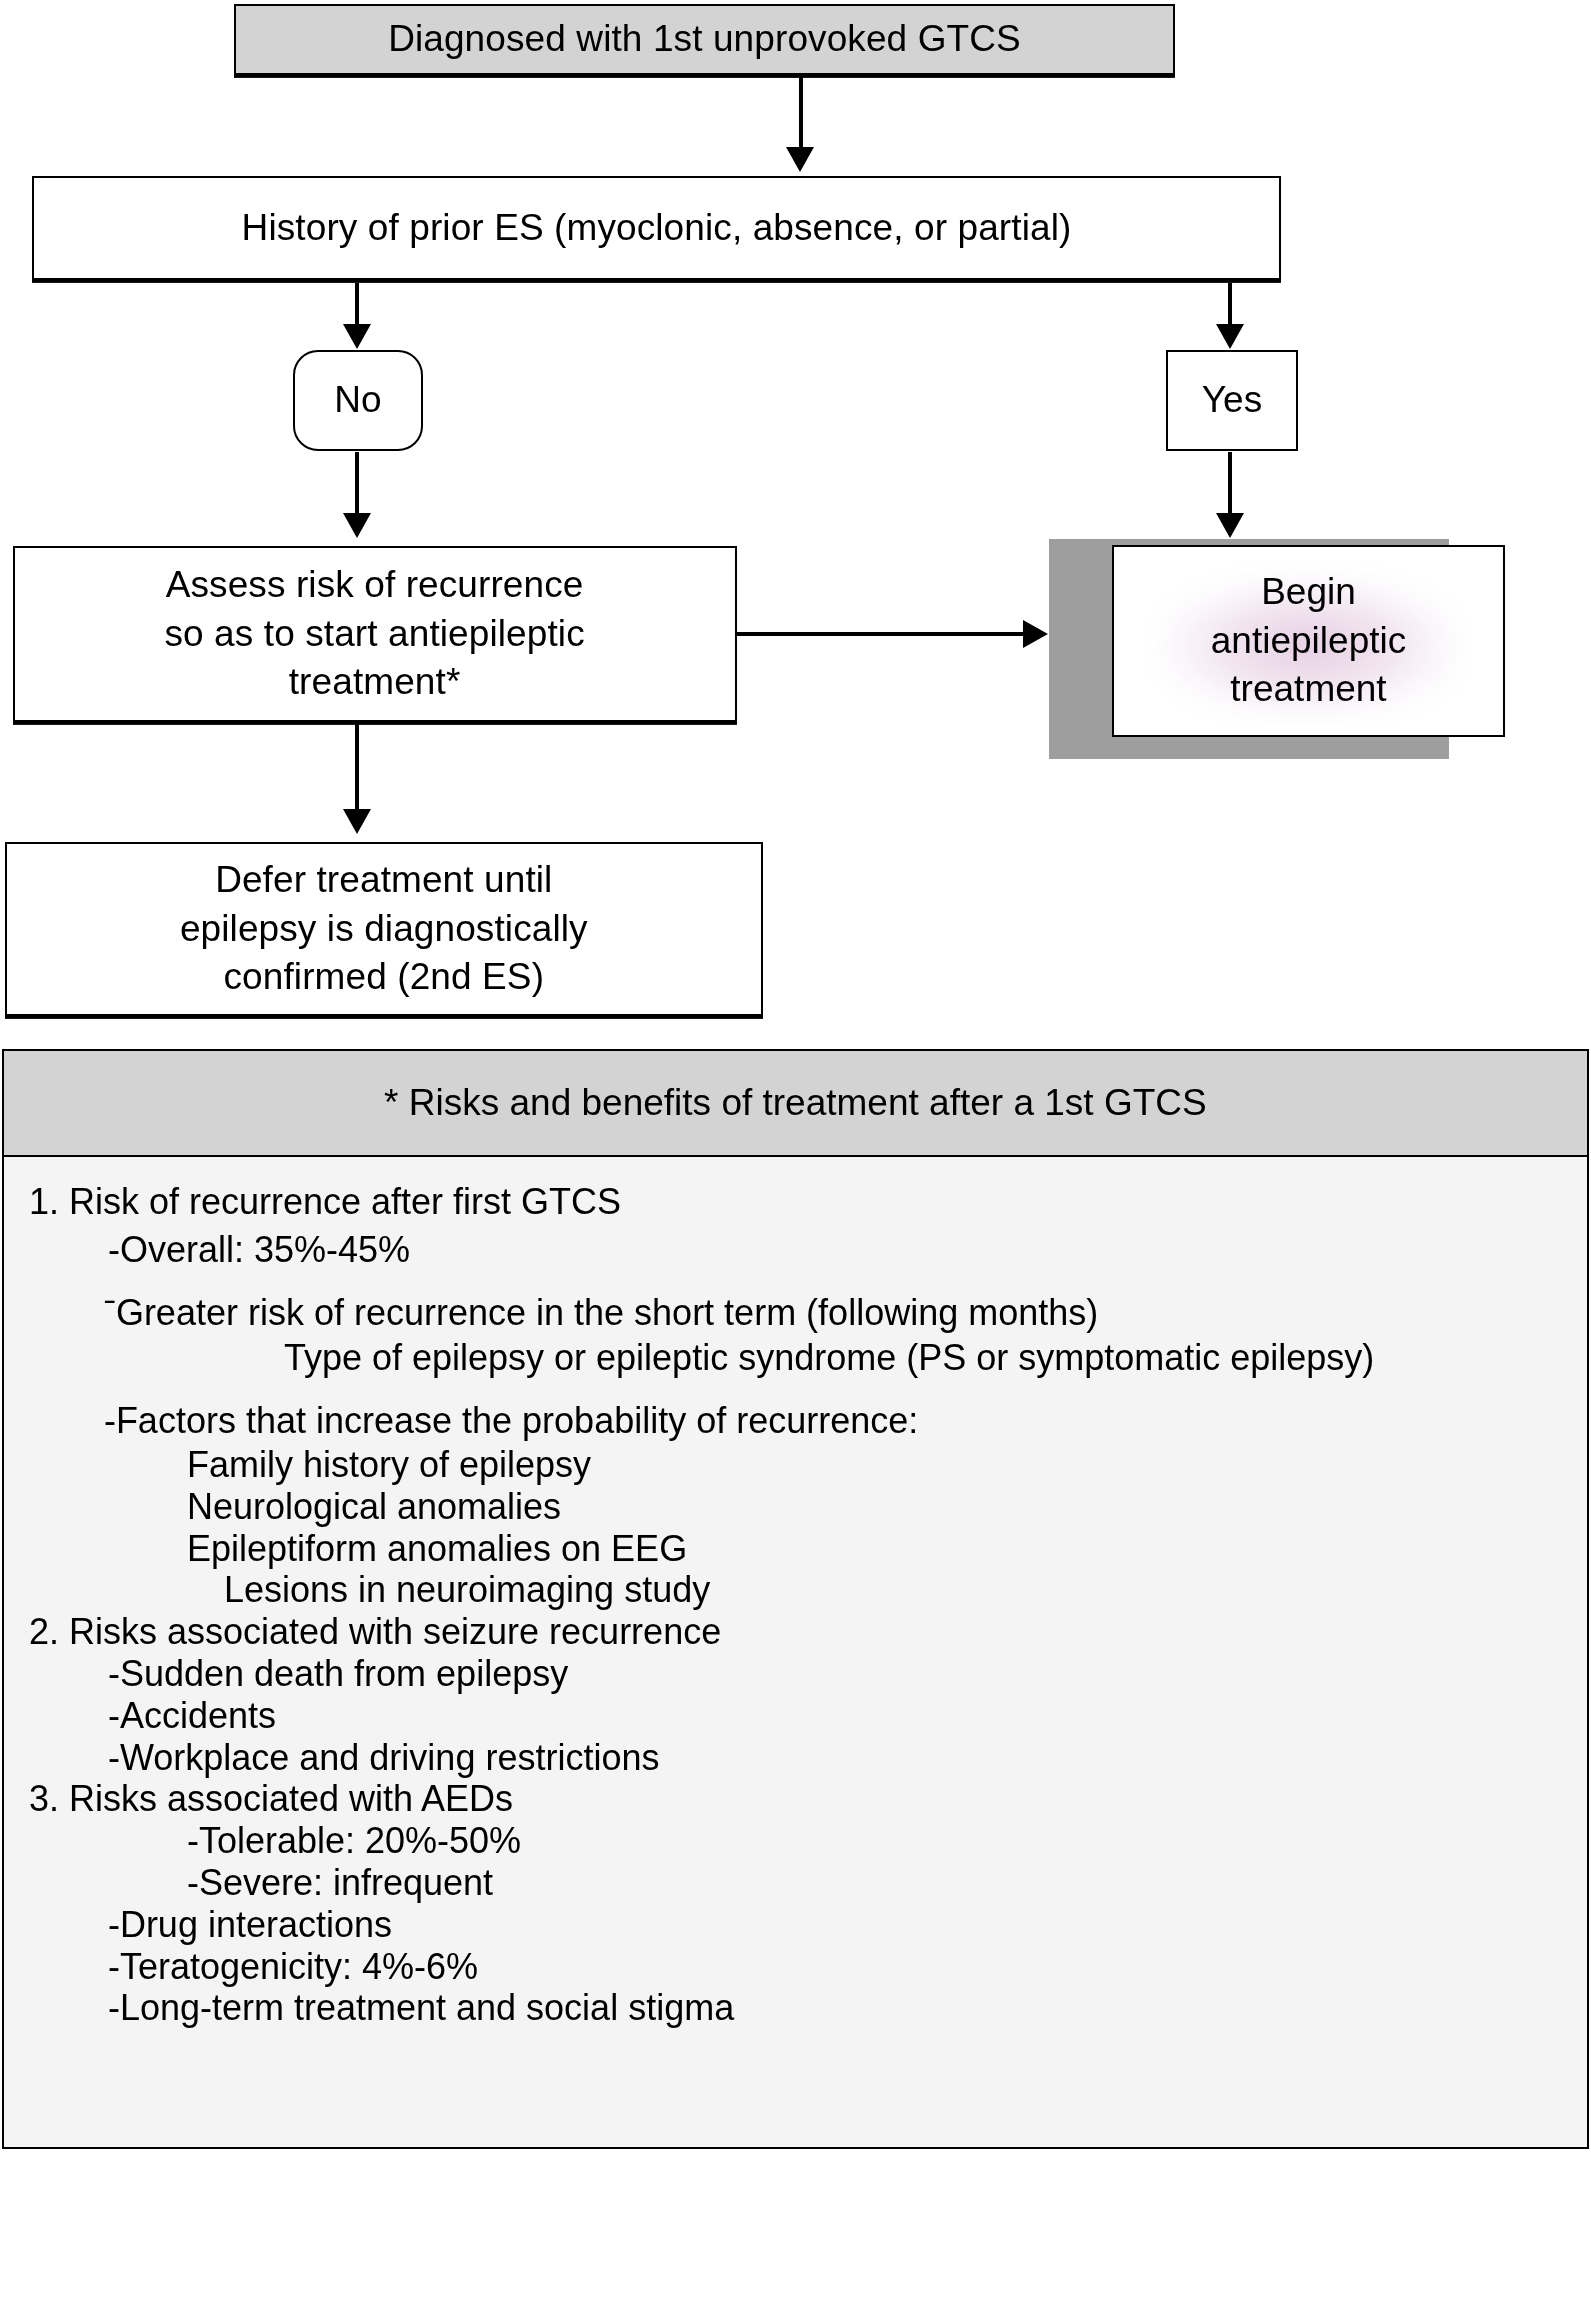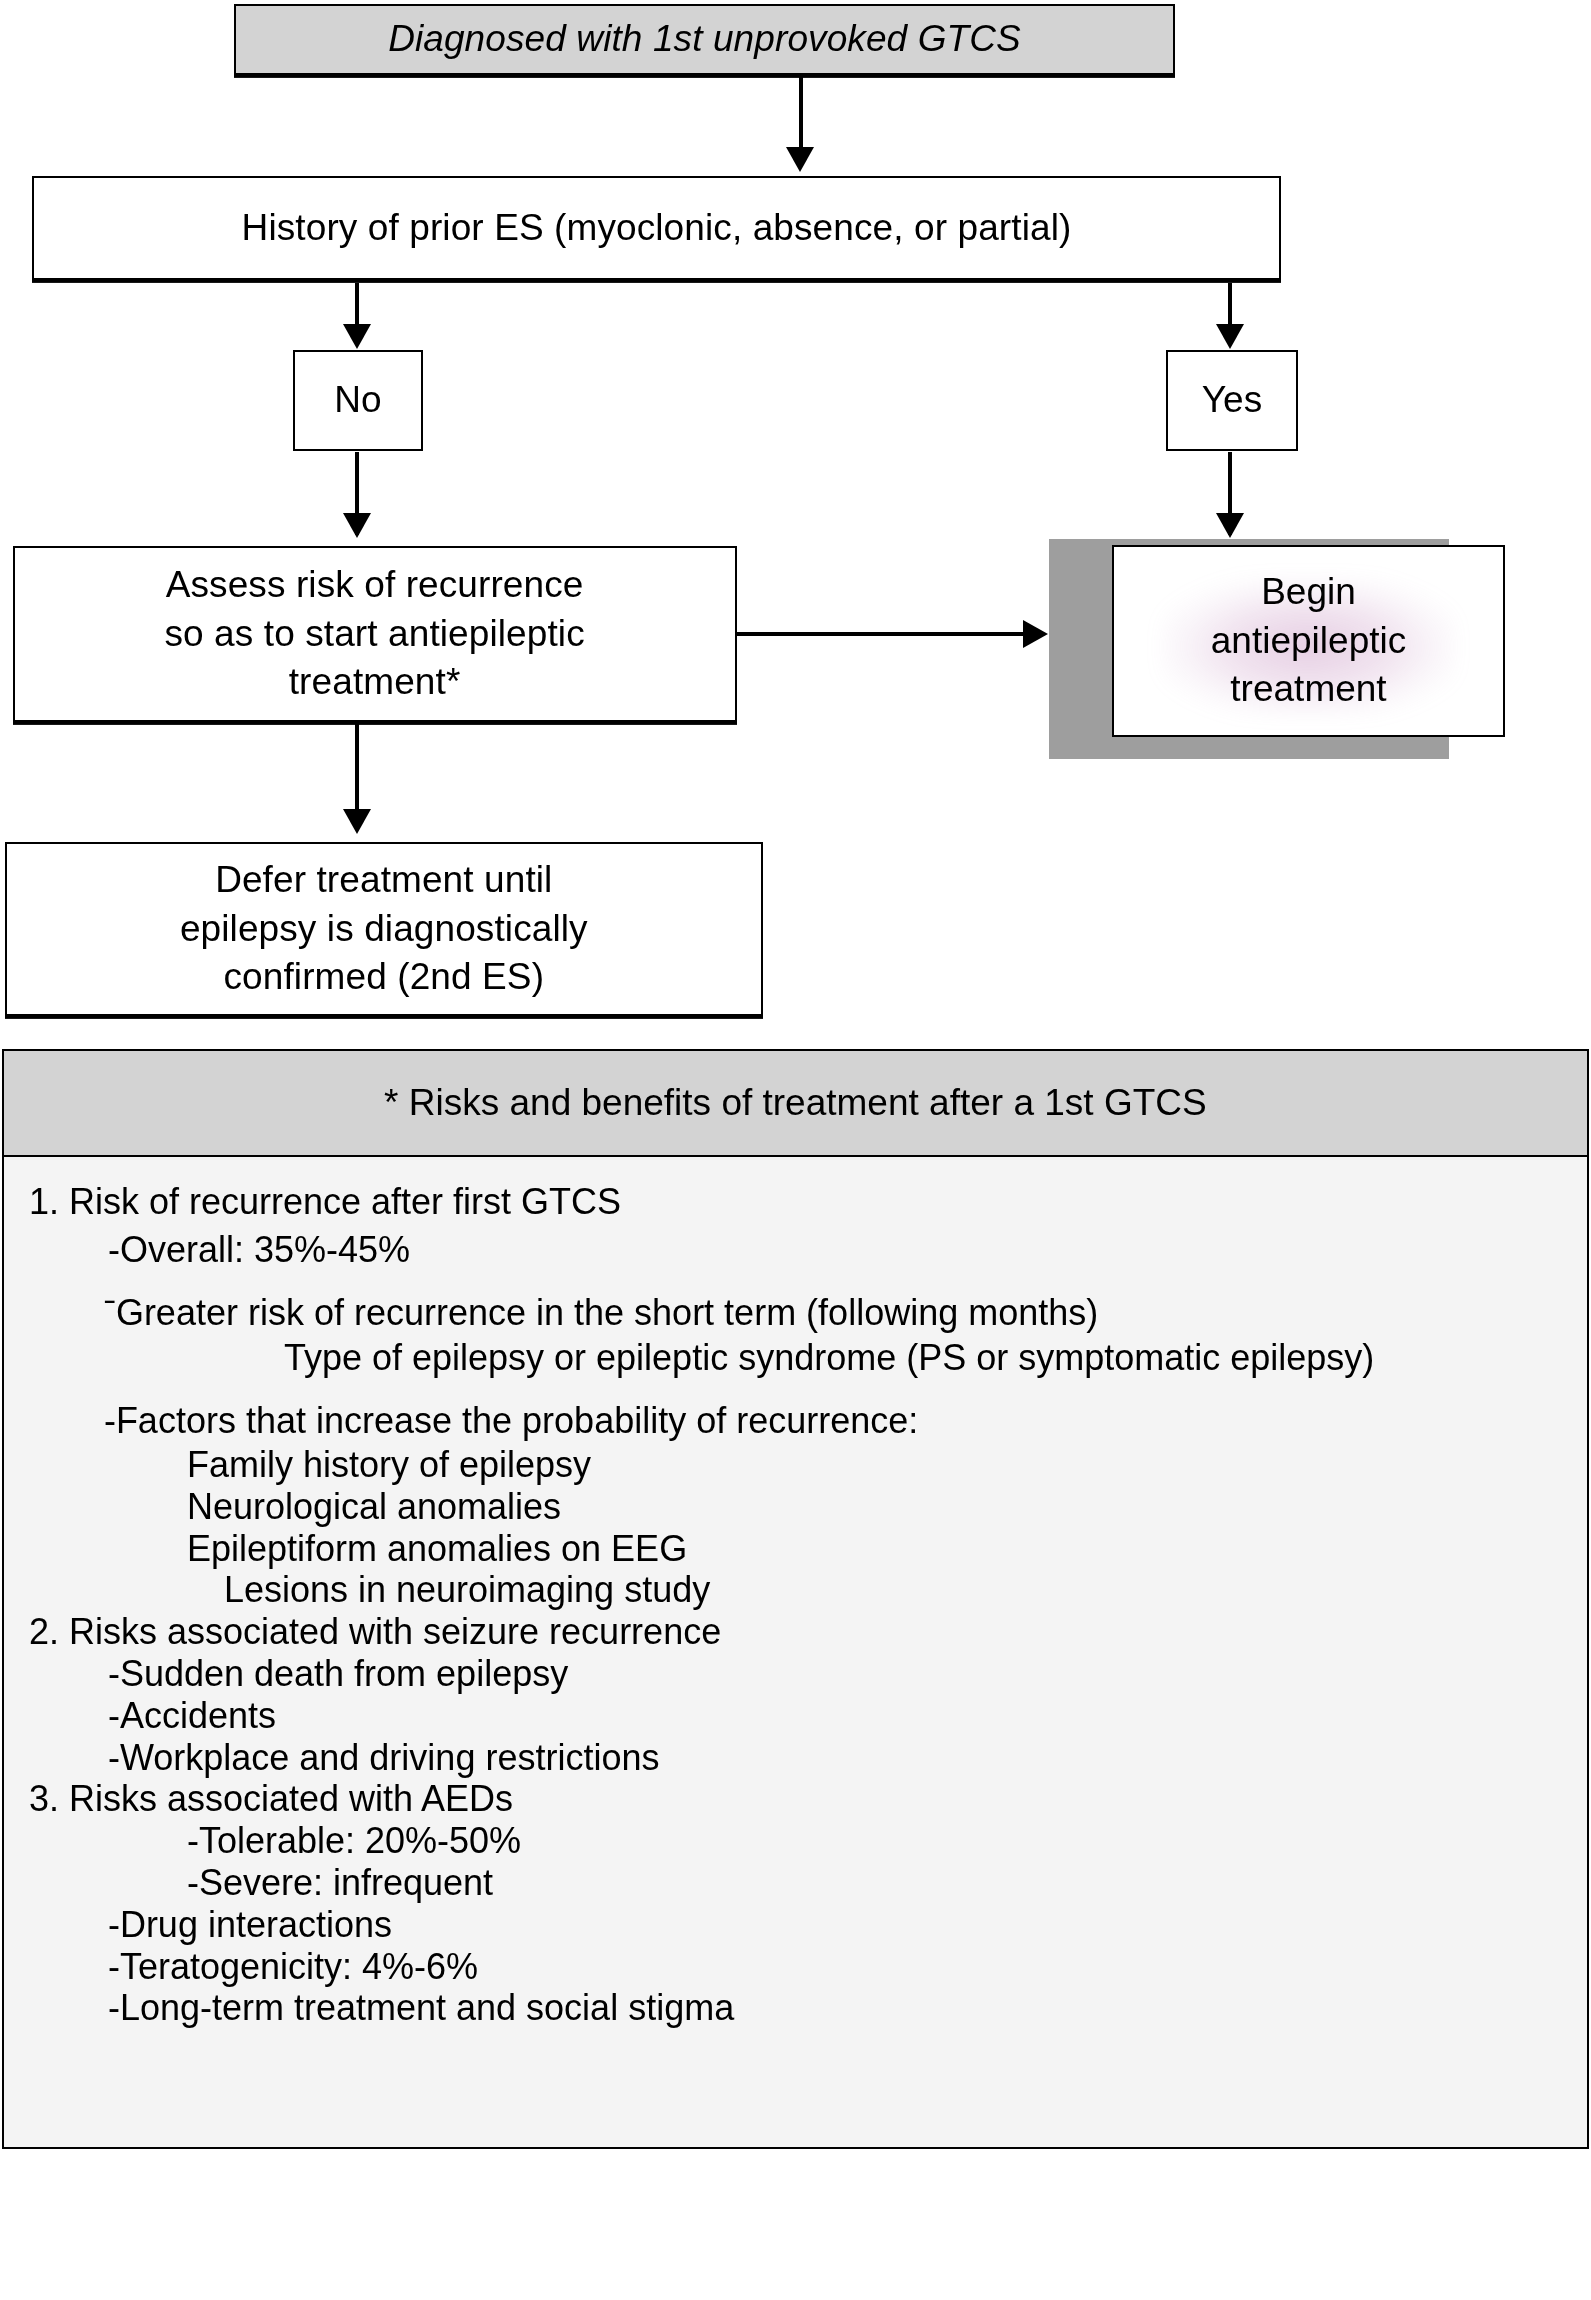--- a/index.html
+++ b/index.html
@@ -28,21 +28,20 @@
     display: flex;
     align-items: center;
     justify-content: center;
     text-align: center;
     font-size: 37px;
     line-height: 1.32;
     letter-spacing: 0.1px;
   }
   .fbox.shaded {
     background: #d3d3d3;
-    font-style: italic;
   }
   .fbox .txt {
     display: block;
     padding: 0 9.7px;
     white-space: pre-line;
   }
 
   
   .fbox.thick {
     border-width: 2.9px;
@@ -170,21 +169,21 @@
   <div class="fbox thick" style="left:32px; top:176px; width:1249px; height:104px;">
     <span class="txt">History of prior ES (myoclonic, absence, or partial)</span>
   </div>
 
   <div class="vline" style="left:355px; top:283px; height:46px;"></div>
   <div class="arrow-down" style="left:343px; top:324px;"></div>
 
   <div class="vline" style="left:1228px; top:283px; height:46px;"></div>
   <div class="arrow-down" style="left:1216px; top:324px;"></div>
 
-  <div class="fbox" style="left:293px; top:350px; width:130px; height:101px; font-size:37px;">
+  <div class="fbox" style="left:293px; top:350px; width:130px; height:101px; font-size:37px;border-radius:25px;">
     <span class="txt">No</span>
   </div>
 
   <div class="fbox" style="left:1166px; top:350px; width:132px; height:101px; font-size:37px;">
     <span class="txt">Yes</span>
   </div>
 
   <div class="vline" style="left:355px; top:452px; height:83px;"></div>
   <div class="arrow-down" style="left:343px; top:513px;"></div>
 

